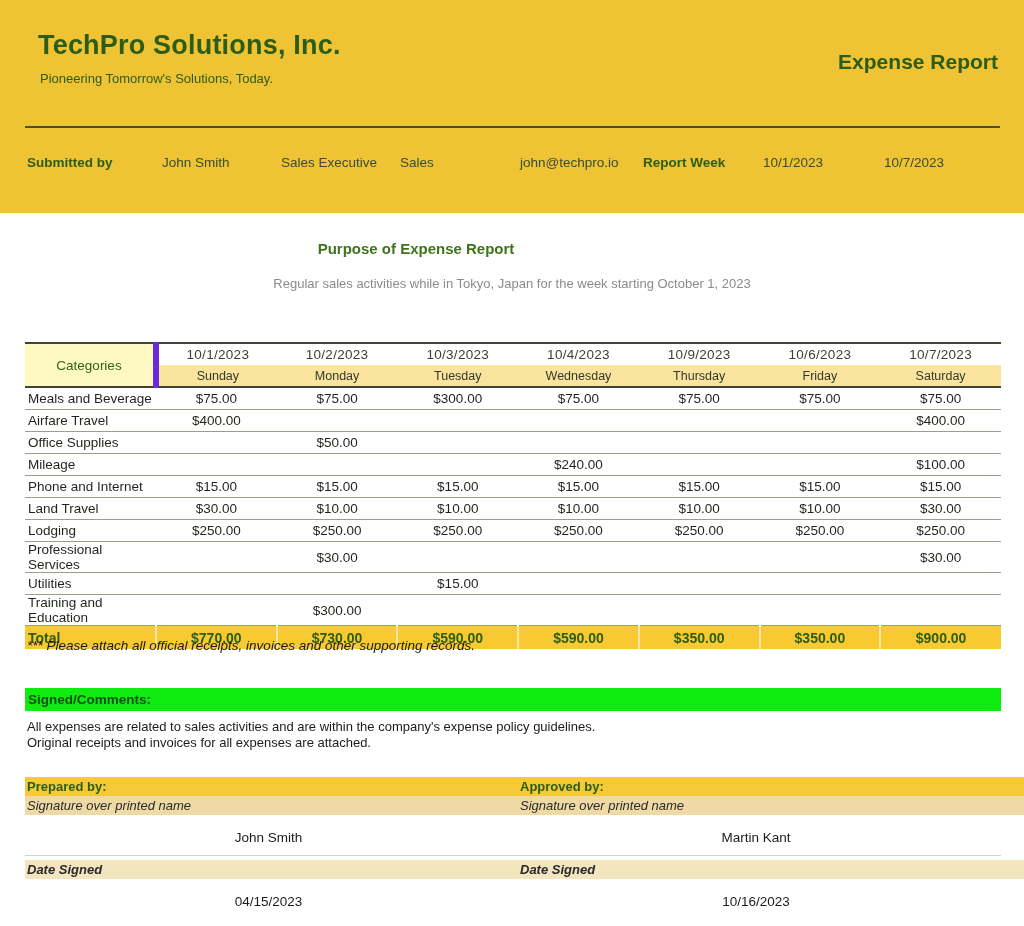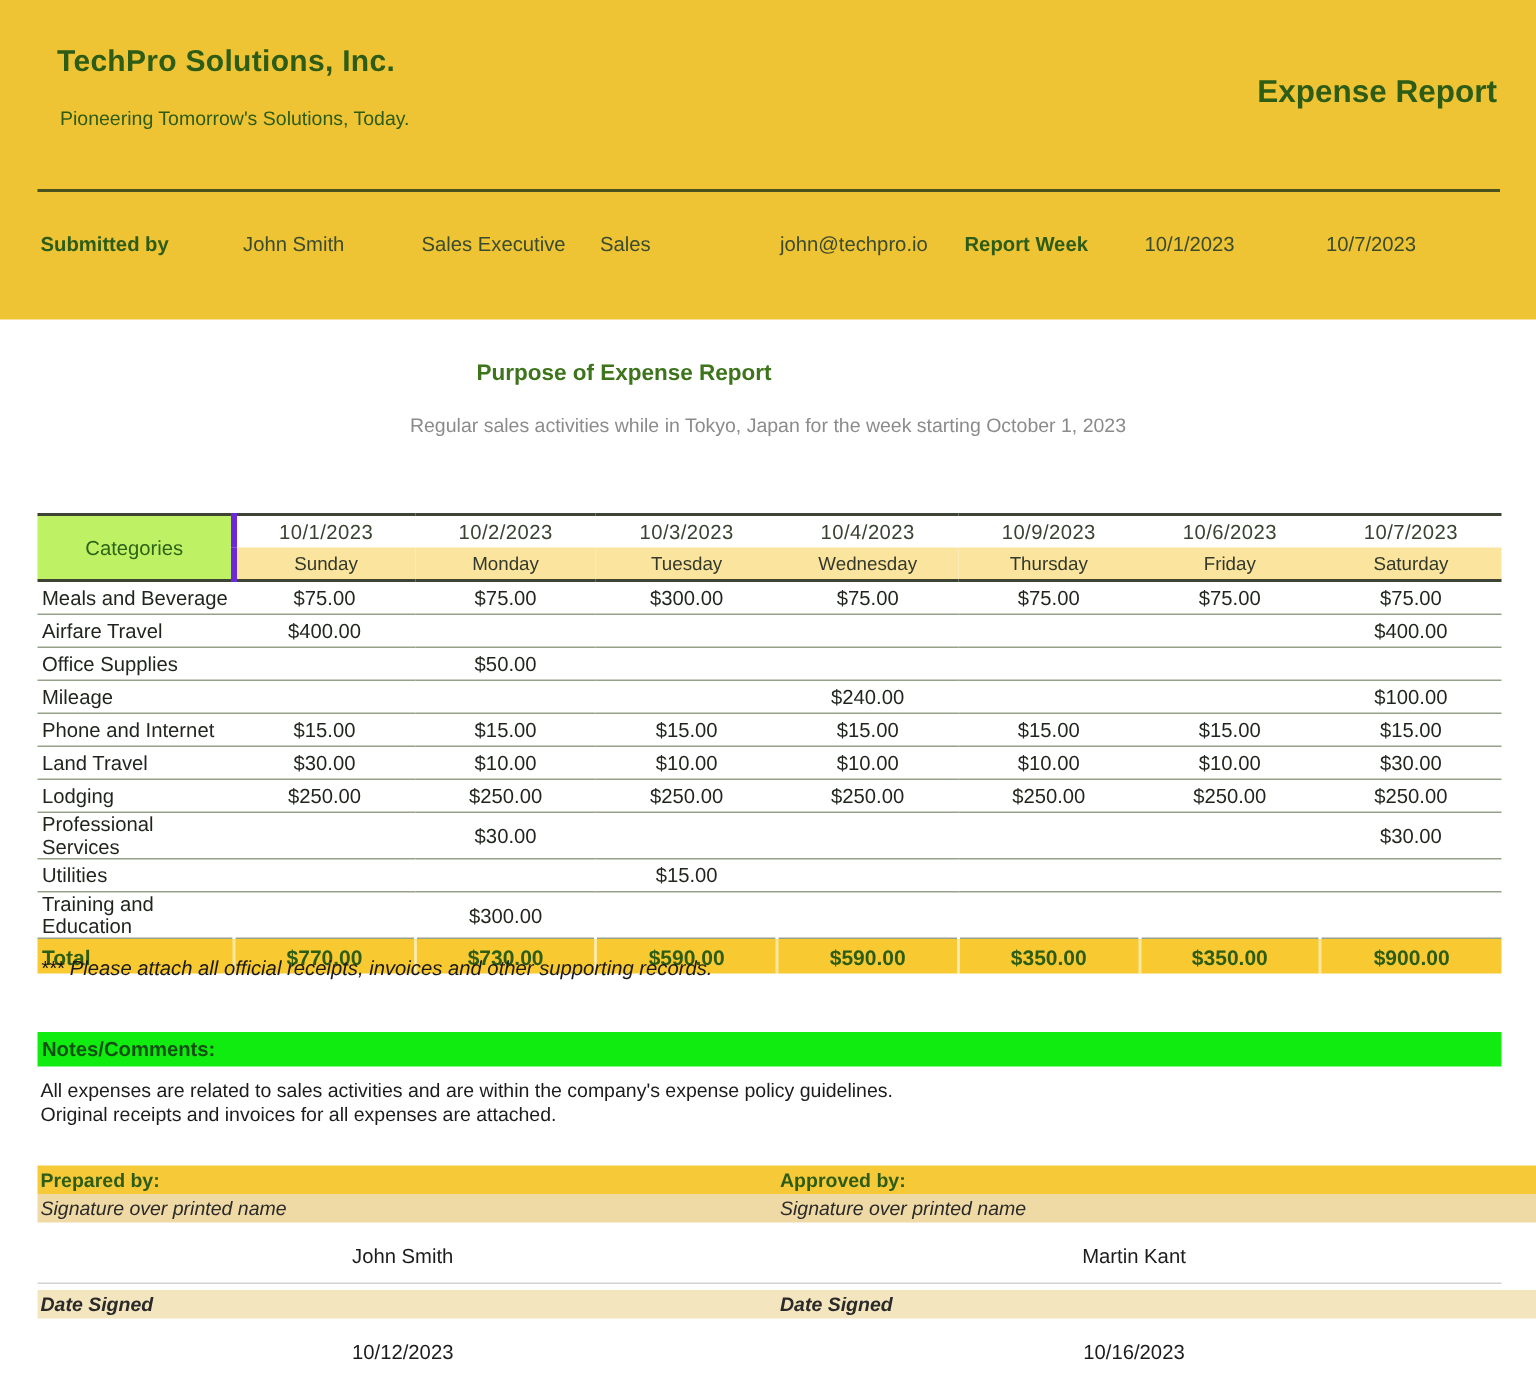--- a/index.html
+++ b/index.html
@@ -1,41 +1,41 @@
 <!DOCTYPE html>
 <html><head>
 <meta charset="utf-8">
 <style>
   html,body{margin:0;padding:0;background:#fff;}
   .page{position:relative;width:1024px;height:926px;background:#ffffff;
         font-family:"Liberation Sans",sans-serif;overflow:hidden;}
 
   
   .top{position:absolute;left:0;top:0;width:1024px;height:213px;background:#EEC334;}
-  .company{position:absolute;left:38px;top:30px;font-size:20px;font-weight:bold;color:#2D5C16;letter-spacing:.2px;}
+  .company{position:absolute;left:38px;top:30px;font-size:27px;font-weight:bold;color:#2D5C16;letter-spacing:.2px;}
   .tagline{position:absolute;left:40px;top:71px;font-size:13px;color:#2D5C16;}
   .doc-title{position:absolute;right:26px;top:50px;font-size:21px;font-weight:bold;color:#2D5C16;}
   .hdr-line{position:absolute;left:25px;top:126px;width:975px;height:2px;background:#4A521F;}
   .sub-row span{position:absolute;top:155px;font-size:13.5px;color:#3A4B2E;white-space:nowrap;}
   .sub-label{font-weight:bold;color:#2D5C16 !important;}
   .p1{left:27px;}  .p2{left:162px;} .p3{left:281px;} .p4{left:400px;}
   .p5{left:520px;} .p6{left:643px;} .p7{left:763px;} .p8{left:884px;}
 
   
   .purpose-title{position:absolute;left:0;top:240px;width:832px;text-align:center;
                  font-size:15px;font-weight:bold;color:#3D741C;}
   .purpose-desc{position:absolute;left:0;top:276px;width:1024px;text-align:center;
                 font-size:13px;color:#8B8B8B;}
 
   
   .tbl{position:absolute;left:25px;top:342px;width:976px;border-collapse:collapse;
        table-layout:fixed;font-size:13.5px;}
   .tbl th,.tbl td{padding:0;height:21px;text-align:center;vertical-align:middle;font-weight:normal;}
-  .cat-head{border-top:2px solid #3E4433;border-right:4px solid #6d28d9;border-bottom:2px solid #3E4433;
-            font-weight:bold;color:#2E6418;background:#bef264;font-size:13.5px;}
+  .cat-head{border-top:2px solid #3E4433;border-right:6px solid #6d28d9;border-bottom:2px solid #3E4433;
+            font-weight:bold;color:#2E6418;background:#fef9c3;font-size:13.5px;}
   .date-h{border-top:2px solid #3E4433;font-weight:bold;color:#3A4232;letter-spacing:.3px;}
   .day-h{background:#FAE49E;border-bottom:2px solid #3E4433;color:#33392B;font-size:12.5px;}
   .tbl tbody td{border-bottom:1px solid #95A289;color:#1F241C;}
   .tbl tbody td.cat{text-align:left;padding-left:3px;}
   .total-row td{background:#F8C930;color:#2D5D15;font-weight:bold;height:23px;font-size:14px;}
   .total-row td.total-val{border-left:2px solid rgba(255,255,255,.55);}
   .total-label{text-align:left !important;padding-left:3px !important;}
 
   .footnote{position:absolute;left:27px;top:638px;font-size:13.5px;font-style:italic;color:#191919;}
 
@@ -227,21 +227,21 @@
           <td class="total-val">$350.00</td>
           <td class="total-val">$350.00</td>
           <td class="total-val">$900.00</td>
         </tr>
     </tfoot>
   </table>
 
   <div class="footnote">*** Please attach all official receipts, invoices and other supporting records.</div>
 
   <div class="notes-bar">
-    <span class="notes-label">Notes/Comments:</span>
+    <span class="notes-label">Signed/Comments:</span>
   </div>
   <div class="notes-text">
     <div>All expenses are related to sales activities and are within the company's expense policy guidelines.</div>
     <div>Original receipts and invoices for all expenses are attached.</div>
   </div>
 
   <div class="sig-bar sig-head">
     <span class="bar-label off-l">Prepared by:</span>
     <span class="bar-label off-r">Approved by:</span>
   </div>
@@ -249,16 +249,16 @@
     <span class="bar-caption off-l">Signature over printed name</span>
     <span class="bar-caption off-r">Signature over printed name</span>
   </div>
   <div class="center-slot slot-l names">John Smith</div>
   <div class="center-slot slot-r names">Martin Kant</div>
   <div class="sig-line"></div>
   <div class="sig-bar date-cap">
     <span class="bar-caption off-l">Date Signed</span>
     <span class="bar-caption off-r">Date Signed</span>
   </div>
-  <div class="center-slot slot-l dates">10/12/2023</div>
+  <div class="center-slot slot-l dates">04/15/2023</div>
   <div class="center-slot slot-r dates">10/16/2023</div>
 
 </div>
 
 </body></html>

